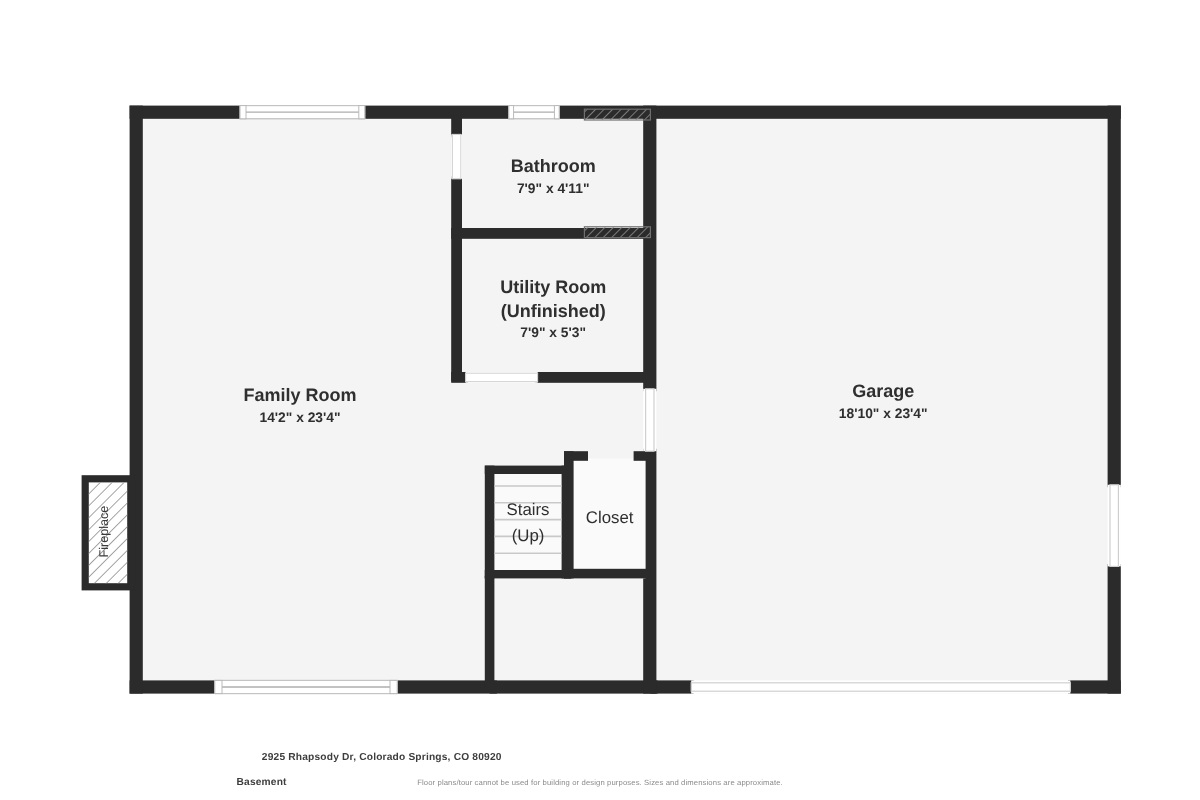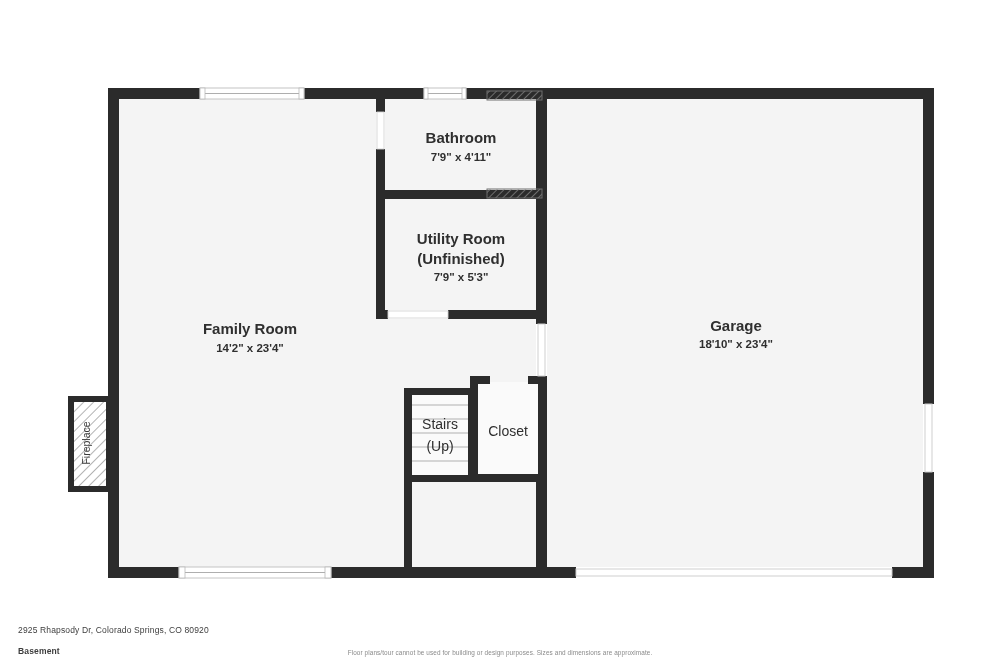--- a/index.html
+++ b/index.html
@@ -27,34 +27,36 @@
     display: block;
   }
   .footer-block {
     position: absolute;
     left: 18px;
     top: 624px;
     width: 400px;
   }
   .addr-line {
     font-size: 8.5px;
-    font-weight: normal;
+    font-weight: bold;
     color: #3d3d3d;
     letter-spacing: 0.15px;
     line-height: 12px;
     white-space: nowrap;
+    text-align: right;
   }
   .level-line {
     font-size: 8.5px;
     font-weight: bold;
     color: #3d3d3d;
     letter-spacing: 0.15px;
     line-height: 12px;
     margin-top: 9px;
     white-space: nowrap;
+    text-align: center;
   }
   .disclaimer {
     position: absolute;
     left: 0;
     top: 649px;
     width: 1000px;
     text-align: center;
     font-size: 6.4px;
     color: #8a8a8a;
     letter-spacing: 0.1px;

